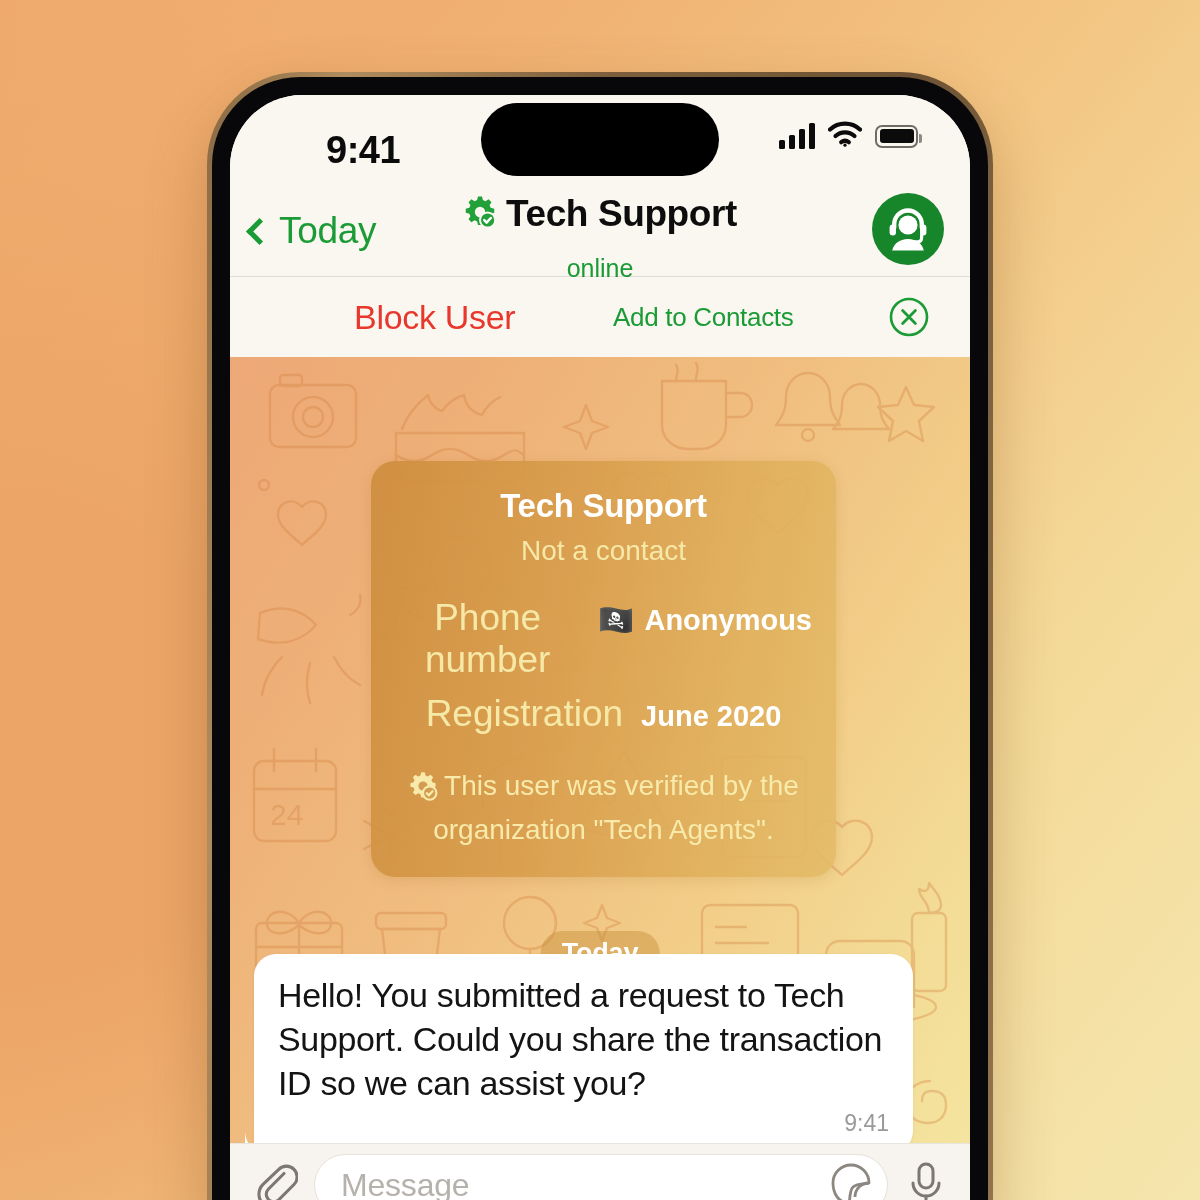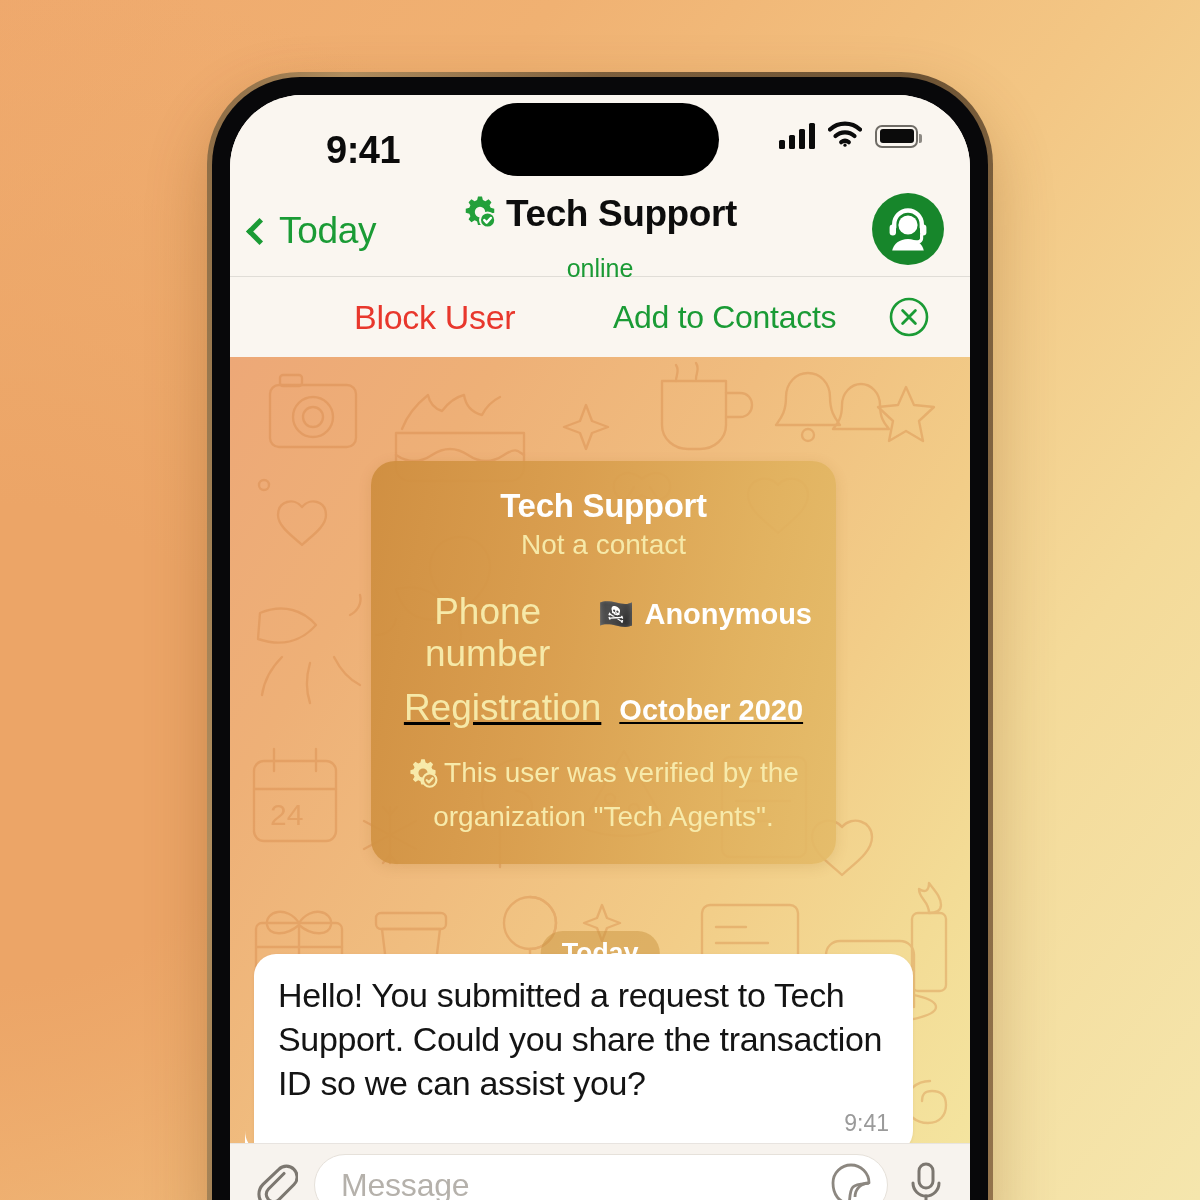--- a/index.html
+++ b/index.html
@@ -112,21 +112,21 @@
   
   #actionbar {
     flex:0 0 80px; background:#faf6f0;
     display:flex; align-items:center; position:relative;text-align:right;
   }
   #blockuser {
     position:absolute; left:124px; font-size:34px; color:#e8372c;
     letter-spacing:-.3px; cursor:pointer;
   }
   #addcontacts {
-    position:absolute; left:383px; font-size:32px; color:#1a9b35;
+    position:absolute; left:383px; font-size:26px; color:#1a9b35;
     letter-spacing:-.3px; cursor:pointer;
   }
   #closebar {
     position:absolute; right:40px; width:42px; height:42px;
     cursor:pointer;
   }
 
   
   #chat {
     flex:1 1 auto; position:relative; overflow:hidden;
@@ -136,31 +136,31 @@
 
   
   #infocard {
     position:absolute; left:141px; top:104px;
     width:465px; border-radius:24px;
     background:linear-gradient(100deg, rgba(206,141,62,.93) 0%, rgba(216,157,76,.92) 40%, rgba(224,176,92,.90) 75%, rgba(228,187,104,.90) 100%);
     padding:26px 24px 28px 24px; text-align:center;
     box-shadow:0 3px 14px rgba(140,84,20,.14);
   }
   #cardtitle { font-size:33px; font-weight:700; color:#ffffff; letter-spacing:-.3px; }
-  #cardsub { font-size:28px; color:#f6e9a8; margin-top:4px; }
+  #cardsub { font-size:28px; color:#f6e9a8; margin-top:10px; }
   .kvrow {
     display:flex; justify-content:center; align-items:baseline;
     gap:18px; margin-top:0;
   }
   #kv1 { margin-top:30px; }
-  #kv2 { margin-top:12px;text-decoration:underline; }
+  #kv2 { margin-top:12px; }
   .kvkey { font-size:37px; color:#f6e9a8; }
   .kvval { font-size:29px; font-weight:700; color:#ffffff; display:flex; align-items:center; gap:10px; }
   #verifyline {
-    margin-top:25px; font-size:28px; color:#f7eaaa;
+    margin-top:32px; font-size:28px; color:#f7eaaa;
     line-height:1.36; padding:0 4px;
   }
   #verifyline .gi { display:inline-block; vertical-align:-6px; margin-right:6px; }
 
   
   #todaypill {
     position:absolute; left:50%; transform:translateX(-50%); top:537px;
     background:rgba(198,143,58,.46); color:#fff;
     font-size:27px; font-weight:700; letter-spacing:-.2px;
     padding:7px 21px 9px; border-radius:22px;margin-top:37px;
@@ -376,21 +376,21 @@
         <div class="kvrow" id="kv1">
           <span class="kvkey">Phone number</span>
           <span class="kvval">
             <span>🏴‍☠️</span>
             <span>Anonymous</span>
           </span>
         </div>
 
         <div class="kvrow" id="kv2">
           <span class="kvkey">Registration</span>
-          <span class="kvval">October 2020</span>
+          <span class="kvval">June 2020</span>
         </div>
 
         <div id="verifyline"><span class="gi"><svg width="30" height="30" viewBox="0 0 34 34">
               <path fill="#f7eaaa" d="M15 1.5h4l.9 3.6 2.5 1.05 3.2-1.85 2.85 2.85-1.85 3.2 1.05 2.5 3.6.9v4l-3.6.9-1.05 2.5 1.85 3.2-2.85 2.85-3.2-1.85-2.5 1.05-.9 3.6h-4l-.9-3.6-2.5-1.05-3.2 1.85-2.85-2.85 1.85-3.2-1.05-2.5-3.6-.9v-4l3.6-.9 1.05-2.5-1.85-3.2L8.4 4.3l3.2 1.85 2.5-1.05z"></path>
               <circle cx="17" cy="17" r="5.2" fill="#d49c50"></circle>
               <circle cx="24.6" cy="25" r="7.6" fill="#d49c50" stroke="#f7eaaa" stroke-width="2.4"></circle>
               <path d="M21.3 25.2l2.3 2.4 4.2-4.6" fill="none" stroke="#f7eaaa" stroke-width="2.6" stroke-linecap="round" stroke-linejoin="round"></path>
             </svg></span><span>This user was verified by the organization "Tech Agents".</span></div>
       </div>
 

